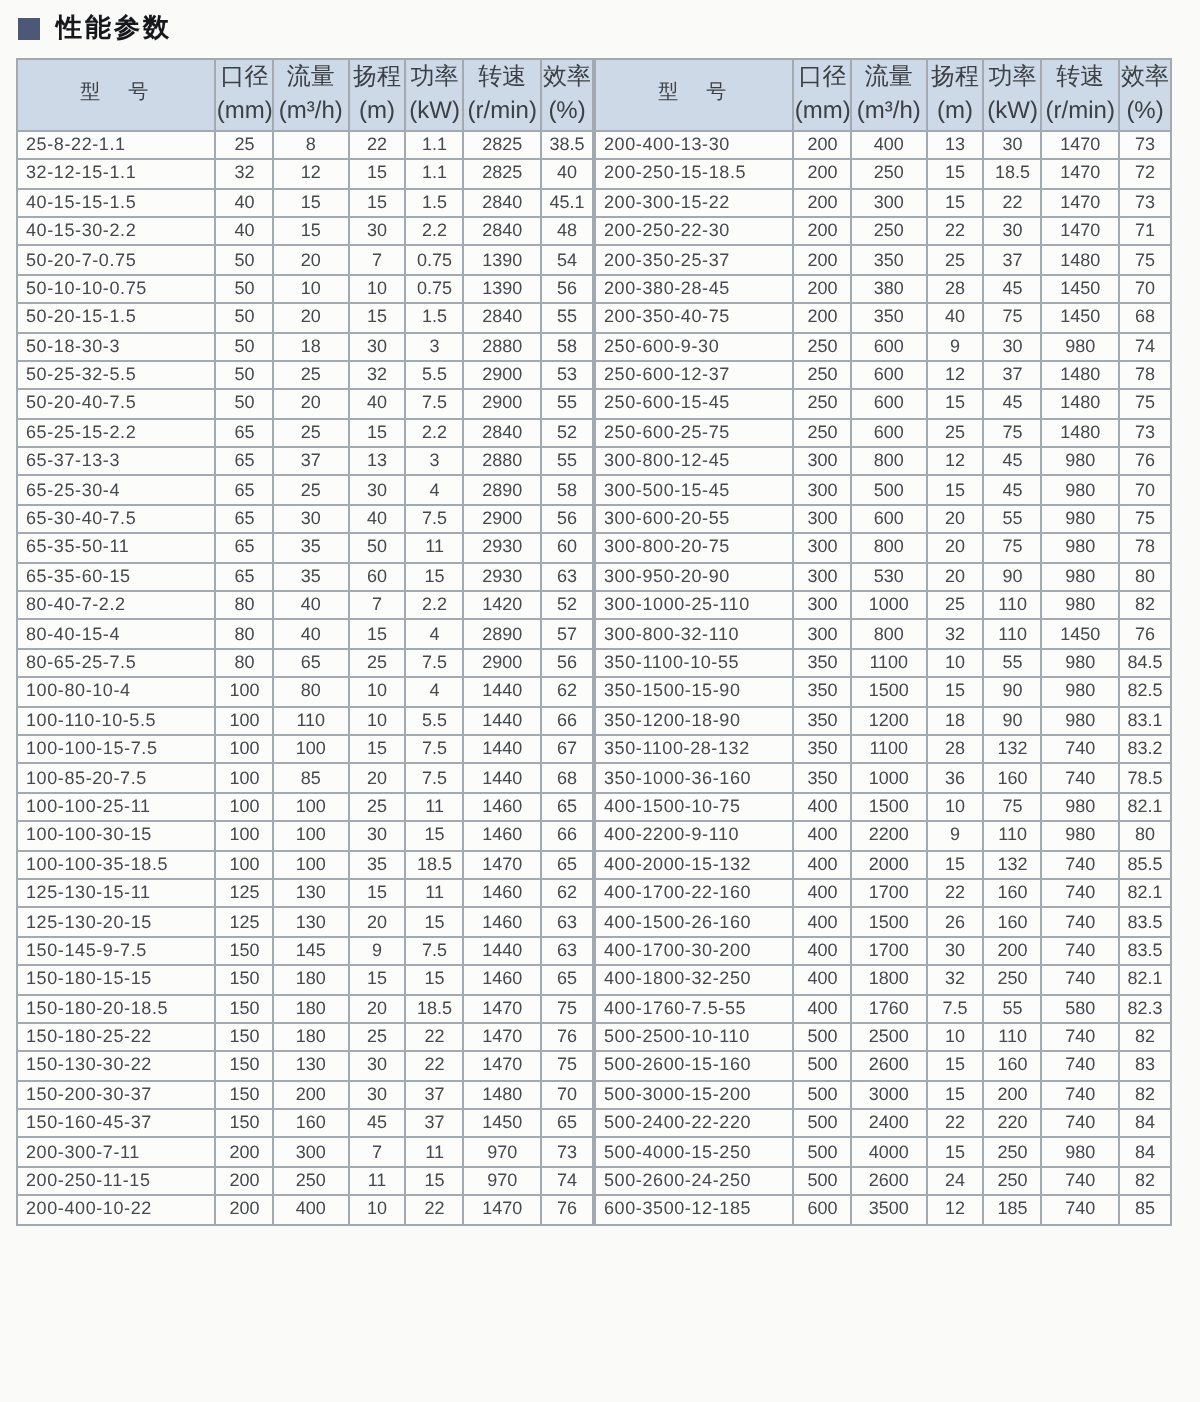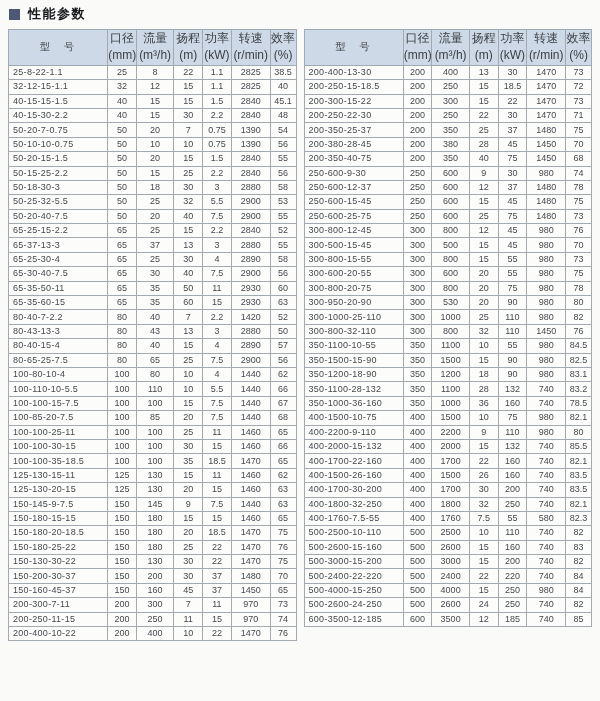--- a/index.html
+++ b/index.html
@@ -24,21 +24,21 @@
     padding:6px 0 0 9px;height:22px;
   }
   .bullet{
     width:11px;height:11px;background:var(--bullet);
     flex:0 0 auto;
   }
   .section-title{
     font-size:13px;font-weight:bold;color:#16181c;letter-spacing:1.5px;
   }
   .tables{
-    display:flex;gap:7px;margin:7px 8px 0 8px;align-items:flex-start;
+    display:flex;margin:7px 8px 0 8px;align-items:flex-start;
   }
   table.spec-table{
     border-collapse:collapse;
     width:289px;table-layout:fixed;
     border:1px solid var(--outer-border);
     background:var(--cell-bg);
   }
   .spec-table th,.spec-table td{
     border:1px solid var(--border);
     color:var(--text);
@@ -176,29 +176,20 @@
           <tr>
             <td class="model">50-20-15-1.5</td>
             <td>50</td>
             <td>20</td>
             <td>15</td>
             <td>1.5</td>
             <td>2840</td>
             <td>55</td>
           </tr>
           <tr>
-            <td class="model">50-15-25-2.2</td>
-            <td>50</td>
-            <td>15</td>
-            <td>25</td>
-            <td>2.2</td>
-            <td>2840</td>
-            <td>56</td>
-          </tr>
-          <tr>
             <td class="model">50-18-30-3</td>
             <td>50</td>
             <td>18</td>
             <td>30</td>
             <td>3</td>
             <td>2880</td>
             <td>58</td>
           </tr>
           <tr>
             <td class="model">50-25-32-5.5</td>
@@ -273,29 +264,20 @@
             <td>63</td>
           </tr>
           <tr>
             <td class="model">80-40-7-2.2</td>
             <td>80</td>
             <td>40</td>
             <td>7</td>
             <td>2.2</td>
             <td>1420</td>
             <td>52</td>
-          </tr>
-          <tr>
-            <td class="model">80-43-13-3</td>
-            <td>80</td>
-            <td>43</td>
-            <td>13</td>
-            <td>3</td>
-            <td>2880</td>
-            <td>50</td>
           </tr>
           <tr>
             <td class="model">80-40-15-4</td>
             <td>80</td>
             <td>40</td>
             <td>15</td>
             <td>4</td>
             <td>2890</td>
             <td>57</td>
           </tr>
@@ -632,29 +614,20 @@
           <tr>
             <td class="model">300-500-15-45</td>
             <td>300</td>
             <td>500</td>
             <td>15</td>
             <td>45</td>
             <td>980</td>
             <td>70</td>
           </tr>
           <tr>
-            <td class="model">300-800-15-55</td>
-            <td>300</td>
-            <td>800</td>
-            <td>15</td>
-            <td>55</td>
-            <td>980</td>
-            <td>73</td>
-          </tr>
-          <tr>
             <td class="model">300-600-20-55</td>
             <td>300</td>
             <td>600</td>
             <td>20</td>
             <td>55</td>
             <td>980</td>
             <td>75</td>
           </tr>
           <tr>
             <td class="model">300-800-20-75</td>

